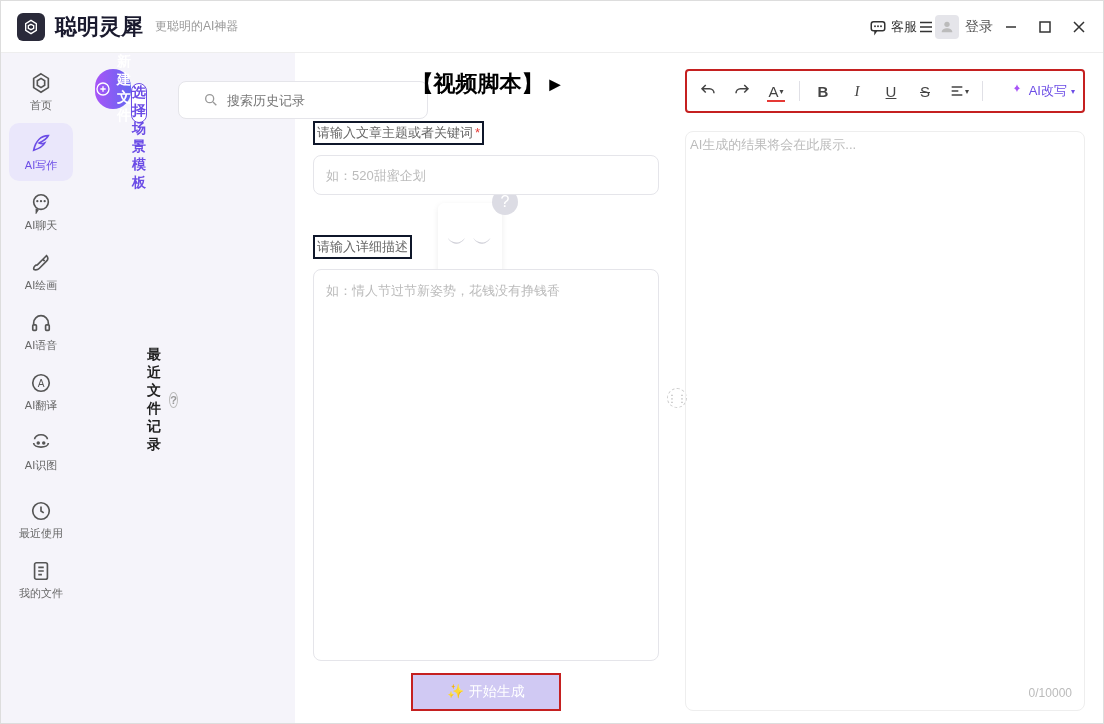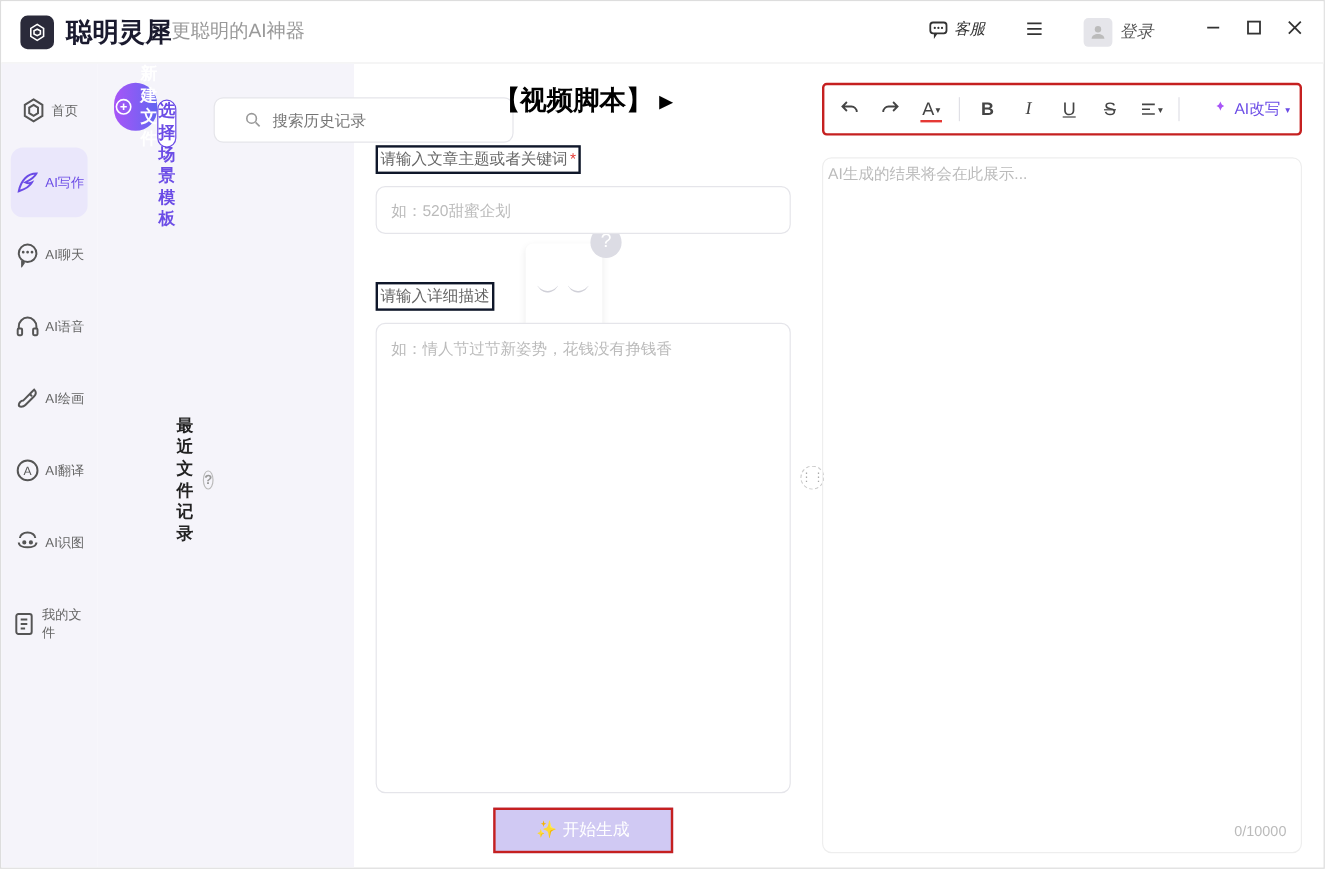--- a/index.html
+++ b/index.html
@@ -3,34 +3,34 @@
 <meta charset="utf-8">
 <style>
 * { margin: 0; padding: 0; box-sizing: border-box; font-family: -apple-system, "Microsoft YaHei", sans-serif; }
 body { width: 1104px; height: 724px; background: #fff; overflow: hidden; border: 1px solid #ddd; }
 
 
 .titlebar { height: 52px; background: #fff; display: flex; align-items: center; padding: 0 16px; border-bottom: 1px solid #eee; }
 .logo-badge { width: 28px; height: 28px; background: #2a2a3a; border-radius: 6px; display: flex; align-items: center; justify-content: center; }
 .logo-badge svg { width: 16px; height: 16px; }
 .app-title { font-size: 22px; font-weight: 700; margin-left: 10px; color: #1a1a2e; }
-.app-sub { font-size: 16px; color: #999; margin-left: 0; }
-.titlebar-right { margin-left: auto; display: flex; align-items: flex-start; gap: 32px; font-style: italic; }
+.app-sub { font-size: 12px; color: #999; margin-left: 12px; }
+.titlebar-right { margin-left: auto; display: flex; align-items: center; gap: 0; }
 .cs-btn { display: flex; align-items: center; gap: 4px; font-size: 13px; color: #333; }
 .login-btn { display: flex; align-items: center; gap: 6px; font-size: 14px; color: #555; }
 .avatar-ph { width: 24px; height: 24px; background: #e5e5ea; border-radius: 4px; display: flex; align-items: center; justify-content: center; }
 .win-ctrl { display: flex; gap: 18px; margin-left: 10px; }
 .win-btn { width: 16px; height: 16px; display: flex; align-items: center; justify-content: center; cursor: pointer; }
 
 
 .main { display: flex; height: calc(100% - 52px); }
 
 
 .sidebar { width: 80px; background: #f5f4fa; display: flex; flex-direction: column; align-items: center; padding-top: 10px; gap: 2px; }
-.side-item { width: 64px; height: 58px; display: flex; flex-direction: row; align-items: center; justify-content: center; gap: 4px; border-radius: 10px; cursor: pointer; }
+.side-item { width: 64px; height: 58px; display: flex; flex-direction: column; align-items: center; justify-content: center; gap: 4px; border-radius: 10px; cursor: pointer; }
 .side-item.active { background: #eae7fb; }
 .side-item .ic { width: 22px; height: 22px; display: flex; align-items: center; justify-content: center; color: #555; }
 .side-item.active .ic { color: #6b4ce6; }
 .side-item .lbl { font-size: 11px; color: #666; }
 .side-item.active .lbl { color: #6b4ce6; }
 .side-gap { flex: 0 0 6px; }
 
 
 .leftpanel { width: 214px; background: #f5f4fa; padding: 16px 14px; display: flex; flex-direction: row; }
 .new-btn { height: 40px; background: linear-gradient(90deg, #a855f7, #6366f1); color: #fff; border: none; border-radius: 20px; font-size: 14px; font-weight: 600; display: flex; align-items: center; justify-content: center; gap: 6px; cursor: pointer; }
@@ -157,35 +157,35 @@
             <circle cx="12" cy="11" r="8"></circle>
             <path d="M9 19 L7 22 L7 18"></path>
             <path d="M8 10 L8 10 M12 10 L12 10 M16 10 L16 10" stroke-linecap="round" stroke-width="2.5"></path>
           </svg>
         </div>
       <div class="lbl">AI聊天</div>
     </div>
     <div class="side-item">
       <div class="ic">
           <svg width="22" height="22" viewBox="0 0 24 24" fill="none" stroke="currentColor" stroke-width="1.8">
+            <path d="M18 4 C20 6 20 8 18 10 L10 18 C8 20 4 20 4 18 C4 16 6 14 8 14 L16 6 C16 6 17 5 18 4 Z"></path>
+            <path d="M14 8 L16 10"></path>
+          </svg>
+        </div>
+      <div class="lbl">AI绘画</div>
+    </div>
+    <div class="side-item">
+      <div class="ic">
+          <svg width="22" height="22" viewBox="0 0 24 24" fill="none" stroke="currentColor" stroke-width="1.8">
             <path d="M4 14 V12 A8 8 0 0 1 20 12 V14"></path>
             <rect x="3" y="14" width="4" height="6" rx="1"></rect>
             <rect x="17" y="14" width="4" height="6" rx="1"></rect>
           </svg>
         </div>
       <div class="lbl">AI语音</div>
-    </div>
-    <div class="side-item">
-      <div class="ic">
-          <svg width="22" height="22" viewBox="0 0 24 24" fill="none" stroke="currentColor" stroke-width="1.8">
-            <path d="M18 4 C20 6 20 8 18 10 L10 18 C8 20 4 20 4 18 C4 16 6 14 8 14 L16 6 C16 6 17 5 18 4 Z"></path>
-            <path d="M14 8 L16 10"></path>
-          </svg>
-        </div>
-      <div class="lbl">AI绘画</div>
     </div>
     <div class="side-item">
       <div class="ic">
           <svg width="22" height="22" viewBox="0 0 24 24" fill="none" stroke="currentColor" stroke-width="1.8">
             <circle cx="12" cy="12" r="9"></circle>
             <text x="12" y="16" font-size="11" text-anchor="middle" fill="currentColor" stroke="none">A</text>
           </svg>
         </div>
       <div class="lbl">AI翻译</div>
     </div>
@@ -194,20 +194,29 @@
           <svg width="22" height="22" viewBox="0 0 24 24" fill="none" stroke="currentColor" stroke-width="1.8">
             <path d="M5 8 A7 5 0 0 1 19 8"></path>
             <path d="M4 12 C4 18 20 18 20 12"></path>
             <circle cx="9" cy="12" r="1" fill="currentColor"></circle>
             <circle cx="15" cy="12" r="1" fill="currentColor"></circle>
           </svg>
         </div>
       <div class="lbl">AI识图</div>
     </div>
     <div class="side-gap"></div>
+    <div class="side-item">
+      <div class="ic">
+          <svg width="22" height="22" viewBox="0 0 24 24" fill="none" stroke="currentColor" stroke-width="1.8">
+            <circle cx="12" cy="12" r="9"></circle>
+            <path d="M12 7 V12 L15 14"></path>
+          </svg>
+        </div>
+      <div class="lbl">最近使用</div>
+    </div>
     <div class="side-item">
       <div class="ic">
           <svg width="22" height="22" viewBox="0 0 24 24" fill="none" stroke="currentColor" stroke-width="1.8">
             <rect x="5" y="3" width="14" height="18" rx="2"></rect>
             <path d="M9 8 H15 M9 12 H15 M9 16 H13"></path>
           </svg>
         </div>
       <div class="lbl">我的文件</div>
     </div>
   </div>

